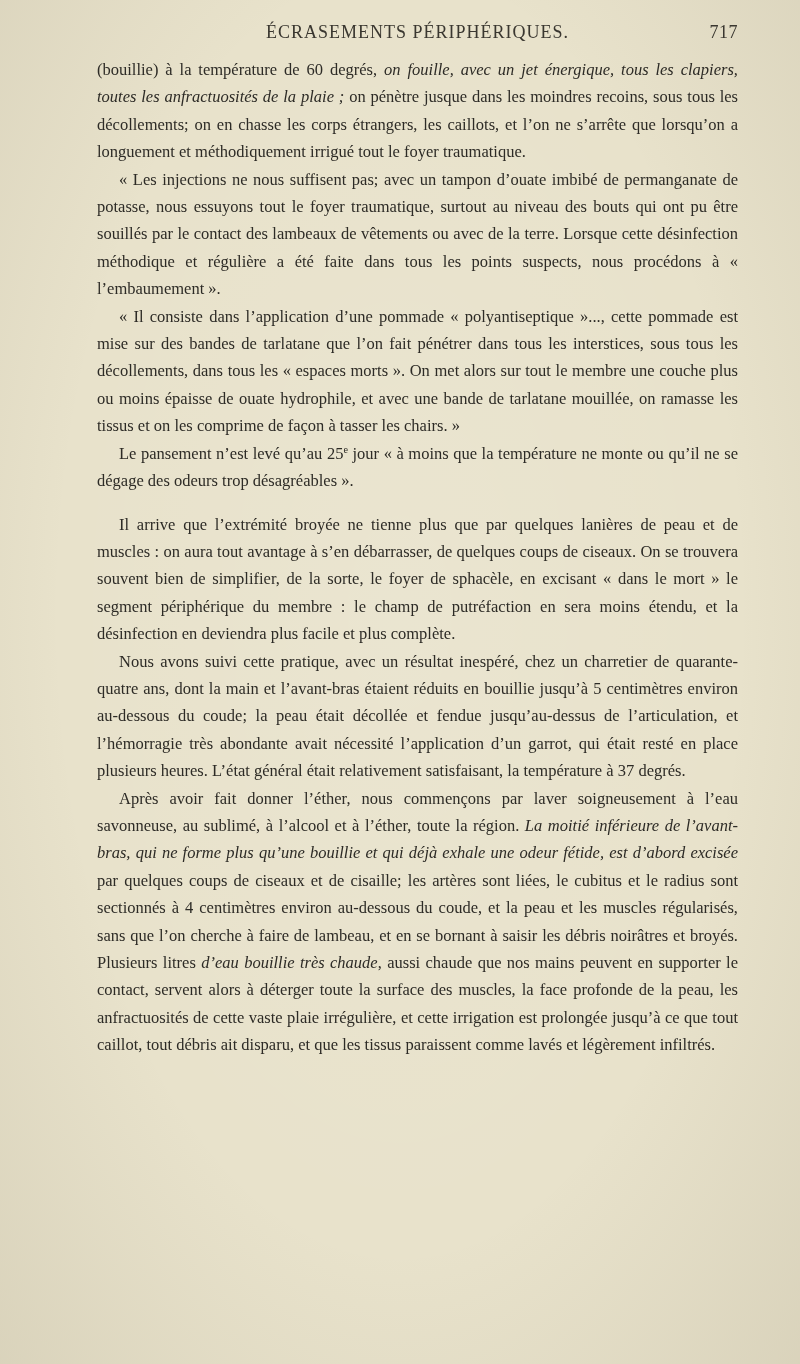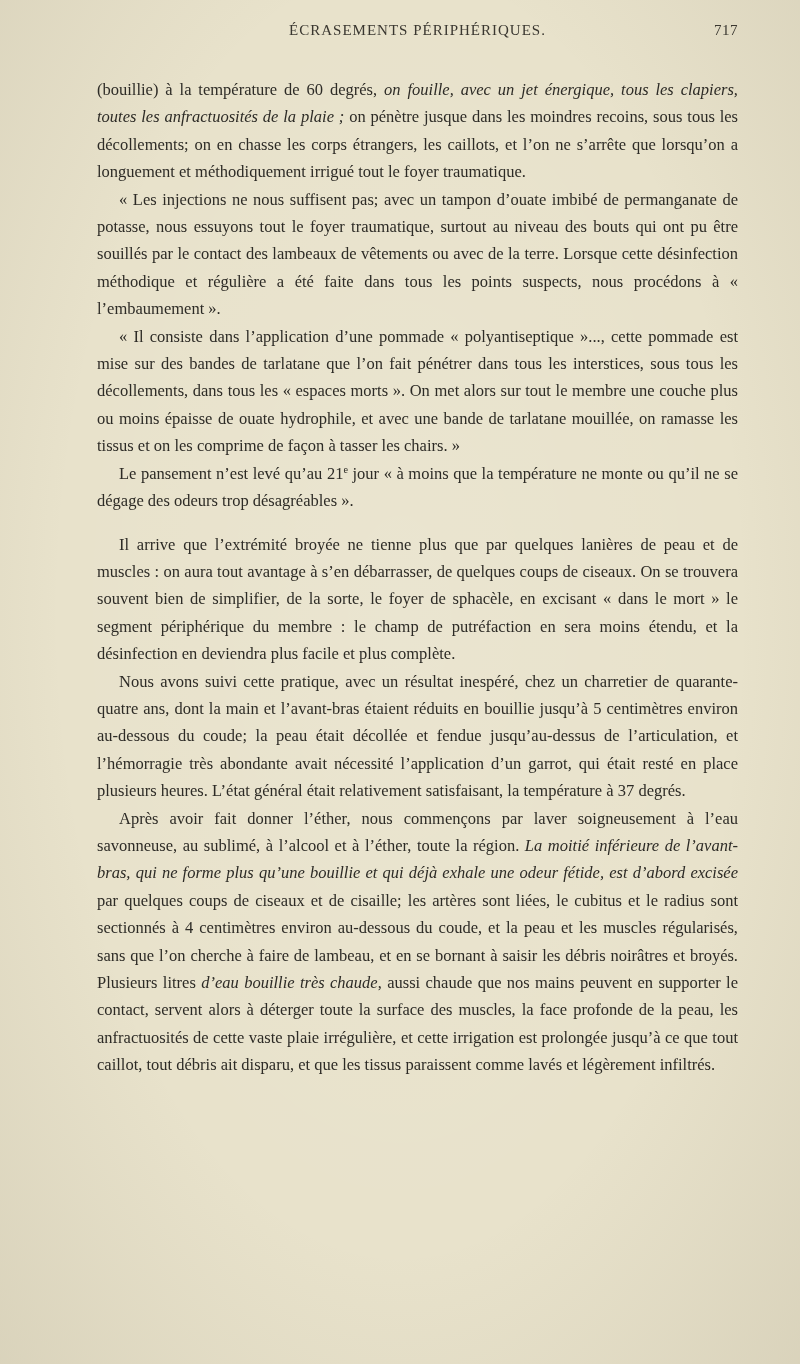--- a/index.html
+++ b/index.html
@@ -20,39 +20,39 @@
     height: 1364px;
     box-sizing: border-box;
     padding: 22px 62px 30px 97px;
     background:
       radial-gradient(ellipse at 50% 45%, rgba(255,255,255,0.10) 0%, rgba(0,0,0,0.0) 60%, rgba(92,80,52,0.10) 100%),
       #e8e2cb;
   }
   .page-header {
     position: relative;
     height: 18px;
-    font-size: 15px;
+    font-size: 18px;
     letter-spacing: 1px;
     color: #3a3730;
   }
   .running-title {
     position: absolute;
     left: 0;
     right: 0;
     text-align: center;
   }
   .page-number {
     position: absolute;
     right: 0;
     top: 0;
     letter-spacing: 0.5px;
     font-family: Liberation Serif, serif;
   }
   .page-body {
-    margin-top: 36px;
+    margin-top: 16px;
     font-size: 16.5px;
     line-height: 27.4px;
     text-align: justify;
   }
   p.para {
     margin: 0;
     padding: 0;
   }
   p.para.indent {
     text-indent: 22px;
@@ -73,18 +73,18 @@
 
 <div class="page">
   <div class="page-header">
     <span class="running-title">ÉCRASEMENTS PÉRIPHÉRIQUES.</span>
     <span class="page-number">717</span>
   </div>
   <div class="page-body" id="page-body">
       <p class="para"><span>(bouillie) à la température de 60 degrés, </span><span class="it">on fouille, avec un jet énergique, tous les clapiers, toutes les anfractuosités de la plaie ;</span><span> on pénètre jusque dans les moindres recoins, sous tous les décollements; on en chasse les corps étrangers, les caillots, et l’on ne s’arrête que lorsqu’on a longuement et méthodiquement irrigué tout le foyer traumatique.</span></p>
       <p class="para indent"><span>« Les injections ne nous suffisent pas; avec un tampon d’ouate imbibé de permanganate de potasse, nous essuyons tout le foyer traumatique, surtout au niveau des bouts qui ont pu être souillés par le contact des lambeaux de vêtements ou avec de la terre. Lorsque cette désinfection méthodique et régulière a été faite dans tous les points suspects, nous procédons à « l’embaumement ».</span></p>
       <p class="para indent"><span>« Il consiste dans l’application d’une pommade « polyantiseptique »..., cette pommade est mise sur des bandes de tarlatane que l’on fait pénétrer dans tous les interstices, sous tous les décollements, dans tous les « espaces morts ». On met alors sur tout le membre une couche plus ou moins épaisse de ouate hydrophile, et avec une bande de tarlatane mouillée, on ramasse les tissus et on les comprime de façon à tasser les chairs. »</span></p>
-      <p class="para indent"><span>Le pansement n’est levé qu’au 21</span><sup>e</sup><span> jour « à moins que la température ne monte ou qu’il ne se dégage des odeurs trop désagréables ».</span></p>
+      <p class="para indent"><span>Le pansement n’est levé qu’au 25</span><sup>e</sup><span> jour « à moins que la température ne monte ou qu’il ne se dégage des odeurs trop désagréables ».</span></p>
       <p class="para indent space-before"><span>Il arrive que l’extrémité broyée ne tienne plus que par quelques lanières de peau et de muscles : on aura tout avantage à s’en débarrasser, de quelques coups de ciseaux. On se trouvera souvent bien de simplifier, de la sorte, le foyer de sphacèle, en excisant « dans le mort » le segment périphérique du membre : le champ de putréfaction en sera moins étendu, et la désinfection en deviendra plus facile et plus complète.</span></p>
       <p class="para indent"><span>Nous avons suivi cette pratique, avec un résultat inespéré, chez un charretier de quarante-quatre ans, dont la main et l’avant-bras étaient réduits en bouillie jusqu’à 5 centimètres environ au-dessous du coude; la peau était décollée et fendue jusqu’au-dessus de l’articulation, et l’hémorragie très abondante avait nécessité l’application d’un garrot, qui était resté en place plusieurs heures. L’état général était relativement satisfaisant, la température à 37 degrés.</span></p>
       <p class="para indent"><span>Après avoir fait donner l’éther, nous commençons par laver soigneusement à l’eau savonneuse, au sublimé, à l’alcool et à l’éther, toute la région. </span><span class="it">La moitié inférieure de l’avant-bras, qui ne forme plus qu’une bouillie et qui déjà exhale une odeur fétide, est d’abord excisée</span><span> par quelques coups de ciseaux et de cisaille; les artères sont liées, le cubitus et le radius sont sectionnés à 4 centimètres environ au-dessous du coude, et la peau et les muscles régularisés, sans que l’on cherche à faire de lambeau, et en se bornant à saisir les débris noirâtres et broyés. Plusieurs litres </span><span class="it">d’eau bouillie très chaude</span><span>, aussi chaude que nos mains peuvent en supporter le contact, servent alors à déterger toute la surface des muscles, la face profonde de la peau, les anfractuosités de cette vaste plaie irrégulière, et cette irrigation est prolongée jusqu’à ce que tout caillot, tout débris ait disparu, et que les tissus paraissent comme lavés et légèrement infiltrés.</span></p>
     </div>
 </div>
 
 </body></html>

